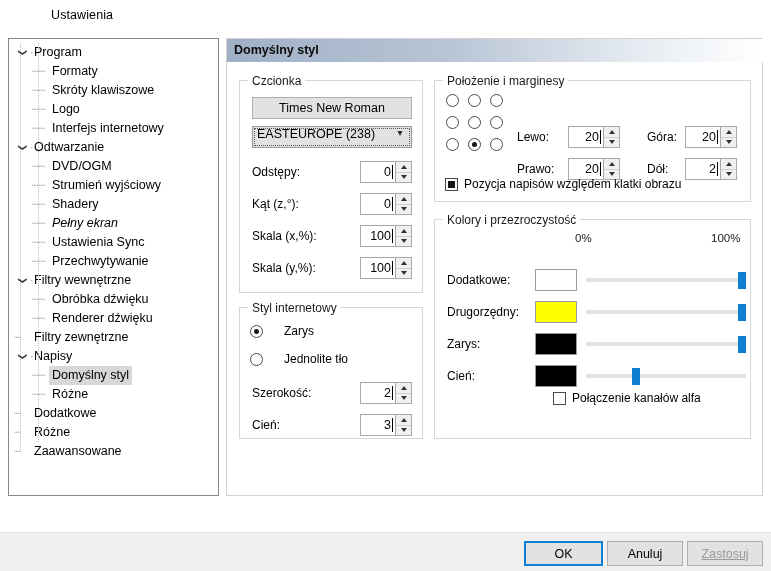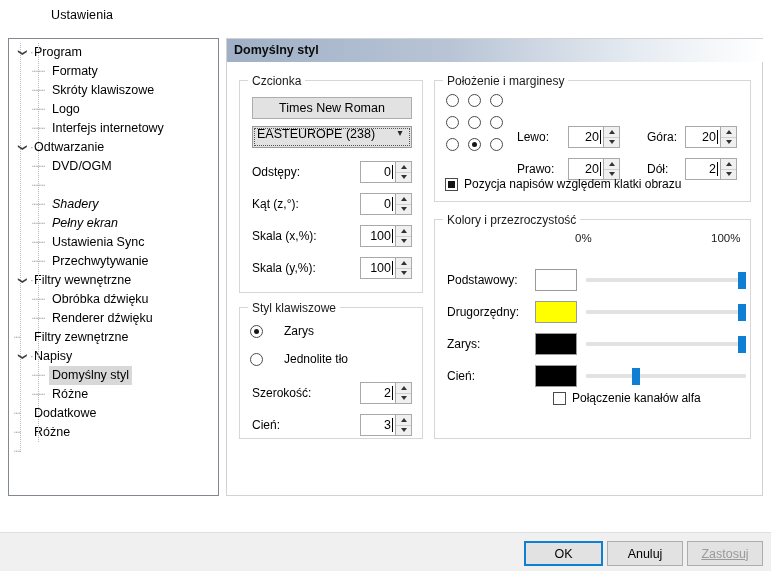--- a/index.html
+++ b/index.html
@@ -206,35 +206,35 @@
   <div id="tree-panel">
     <div id="tree-inner" style="position:absolute;left:0;top:4px;width:100%;">
         <div class="guide" style="left:11px; top:0px; height:410px;"></div>
         <div class="tree-item"><span class="tw-chev" style="left: 6px; transform: rotate(90deg); transform-origin: center center;">❯</span><span class="tw-dash" style="left:21px;">·</span><span class="tree-label" style="margin-left:22px;">Program</span></div>
         <div class="tree-item"><span class="tw-dash" style="left:23px;">┈┈</span><span class="tree-label" style="margin-left:40px;">Formaty</span></div>
         <div class="tree-item"><span class="tw-dash" style="left:23px;">┈┈</span><span class="tree-label" style="margin-left:40px;">Skróty klawiszowe</span></div>
         <div class="tree-item"><span class="tw-dash" style="left:23px;">┈┈</span><span class="tree-label" style="margin-left:40px;">Logo</span></div>
         <div class="tree-item"><span class="tw-dash" style="left:23px;">┈┈</span><span class="tree-label" style="margin-left:40px;">Interfejs internetowy</span></div>
         <div class="tree-item"><span class="tw-chev" style="left: 6px; transform: rotate(90deg); transform-origin: center center;">❯</span><span class="tw-dash" style="left:21px;">·</span><span class="tree-label" style="margin-left:22px;">Odtwarzanie</span></div>
         <div class="tree-item"><span class="tw-dash" style="left:23px;">┈┈</span><span class="tree-label" style="margin-left:40px;">DVD/OGM</span></div>
-        <div class="tree-item"><span class="tw-dash" style="left:23px;">┈┈</span></div>
-        <div class="tree-item"><span class="tw-dash" style="left:23px;">┈┈</span><span class="tree-label" style="margin-left:40px;font-style:italic;">Shadery</span></div>
+        <div class="tree-item"><span class="tw-dash" style="left:23px;">┈┈</span><span class="tree-label" style="margin-left:40px;">Strumień wyjściowy</span></div>
+        <div class="tree-item"><span class="tw-dash" style="left:23px;">┈┈</span><span class="tree-label" style="margin-left:40px;">Shadery</span></div>
         <div class="tree-item"><span class="tw-dash" style="left:23px;">┈┈</span><span class="tree-label" style="margin-left:40px;font-style:italic;">Pełny ekran</span></div>
         <div class="tree-item"><span class="tw-dash" style="left:23px;">┈┈</span><span class="tree-label" style="margin-left:40px;">Ustawienia Sync</span></div>
         <div class="tree-item"><span class="tw-dash" style="left:23px;">┈┈</span><span class="tree-label" style="margin-left:40px;">Przechwytywanie</span></div>
         <div class="tree-item"><span class="tw-chev" style="left: 6px; transform: rotate(90deg); transform-origin: center center;">❯</span><span class="tw-dash" style="left:21px;">·</span><span class="tree-label" style="margin-left:22px;">Filtry wewnętrzne</span></div>
         <div class="tree-item"><span class="tw-dash" style="left:23px;">┈┈</span><span class="tree-label" style="margin-left:40px;">Obróbka dźwięku</span></div>
         <div class="tree-item"><span class="tw-dash" style="left:23px;">┈┈</span><span class="tree-label" style="margin-left:40px;">Renderer dźwięku</span></div>
         <div class="tree-item"><span class="tw-dash" style="left:5px;">┈</span><span class="tree-label" style="margin-left:22px;">Filtry zewnętrzne</span></div>
         <div class="tree-item"><span class="tw-chev" style="left: 6px; transform: rotate(90deg); transform-origin: center center;">❯</span><span class="tw-dash" style="left:21px;">·</span><span class="tree-label" style="margin-left:22px;">Napisy</span></div>
         <div class="tree-item selected"><span class="tw-dash" style="left:23px;">┈┈</span><span class="tree-label" style="margin-left:40px;">Domyślny styl</span></div>
         <div class="tree-item"><span class="tw-dash" style="left:23px;">┈┈</span><span class="tree-label" style="margin-left:40px;">Różne</span></div>
         <div class="tree-item"><span class="tw-dash" style="left:5px;">┈</span><span class="tree-label" style="margin-left:22px;">Dodatkowe</span></div>
         <div class="tree-item"><span class="tw-dash" style="left:5px;">┈</span><span class="tree-label" style="margin-left:22px;">Różne</span></div>
-        <div class="tree-item"><span class="tw-dash" style="left:5px;">┈</span></div>
+        <div class="tree-item"><span class="tw-dash" style="left:5px;">┈</span><span class="tree-label" style="margin-left:22px;">Zaawansowane</span></div>
         <div class="guide" style="left:29px; top:0px; height:400px;"></div>
       </div>
   </div>
 
   <div id="content-pane">
     <div id="pane-header">Domyślny styl</div>
 
     <div class="groupbox" style="left:12px; top:41px; width:184px; height:213px;">
       <div class="group-title">Czcionka</div>
 
@@ -292,21 +292,21 @@
               </div>
               <div class="spin-dn">
                 <div class="tri tri-dn"></div>
               </div>
             </div>
           </div>
         </div>
     </div>
 
     <div class="groupbox" style="left:12px; top:268px; width:184px; height:132px;">
-      <div class="group-title">Styl klawiszowe</div>
+      <div class="group-title">Styl internetowy</div>
       <div id="border-radios">
           <div class="radio-row" style="left:10px; top:16px;">
             <span class="ui-radio checked"></span>
             <span class="rlabel">Zarys</span>
           </div>
           <div class="radio-row" style="left:10px; top:44px;">
             <span class="ui-radio"></span>
             <span class="rlabel">Jednolite tło</span>
           </div>
         </div>
@@ -406,21 +406,21 @@
       <div class="fld-label" style="left:29px; top:96px;">Pozycja napisów względem klatki obrazu</div>
     </div>
 
     <div class="groupbox" style="left:207px; top:180px; width:317px; height:220px;">
       <div class="group-title">Kolory i przezroczystość</div>
 
       <div class="pct-label" style="left:140px; top:12px;">0%</div>
       <div class="pct-label" style="left:276px; top:12px;">100%</div>
 
       <div id="color-rows">
-          <div class="fld-label" style="left:12px; top:53px;">Podstawowy:</div>
+          <div class="fld-label" style="left:12px; top:53px;">Dodatkowe:</div>
           <div class="swatch" style="left:100px; top:49px; background:#ffffff;"></div>
           <div class="slider" style="left:151px; top:51px; width:160px;">
             <div class="track"></div>
             <div class="thumb" style="left:152px;"></div>
           </div>
           <div class="fld-label" style="left:12px; top:85px;">Drugorzędny:</div>
           <div class="swatch" style="left:100px; top:81px; background:#ffff00;"></div>
           <div class="slider" style="left:151px; top:83px; width:160px;">
             <div class="track"></div>
             <div class="thumb" style="left:152px;"></div>

